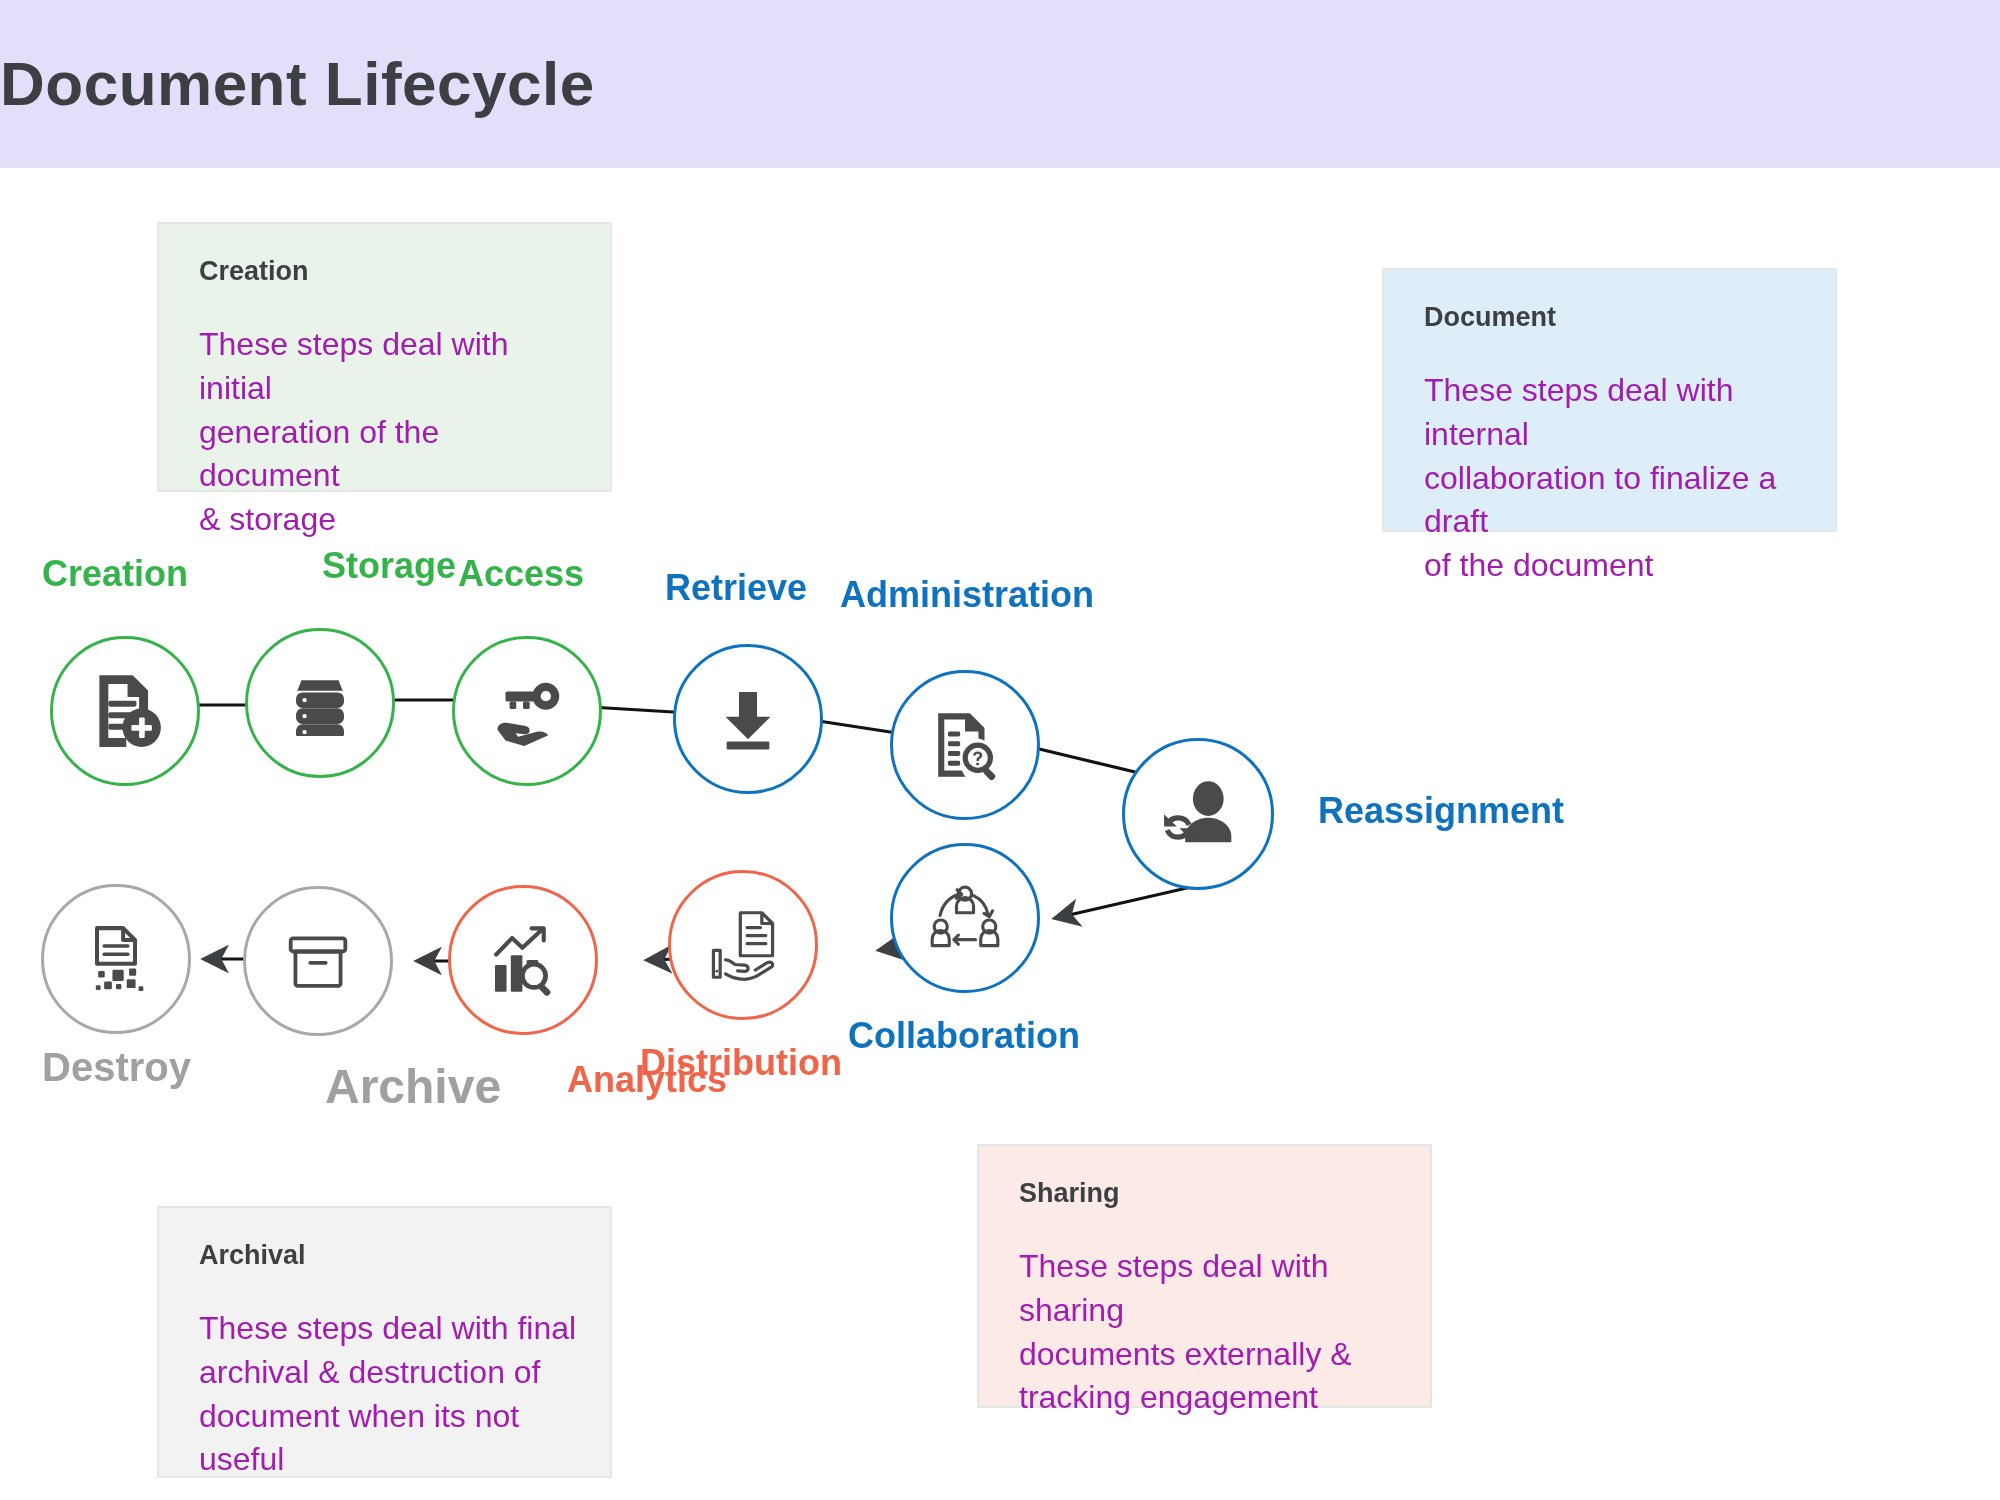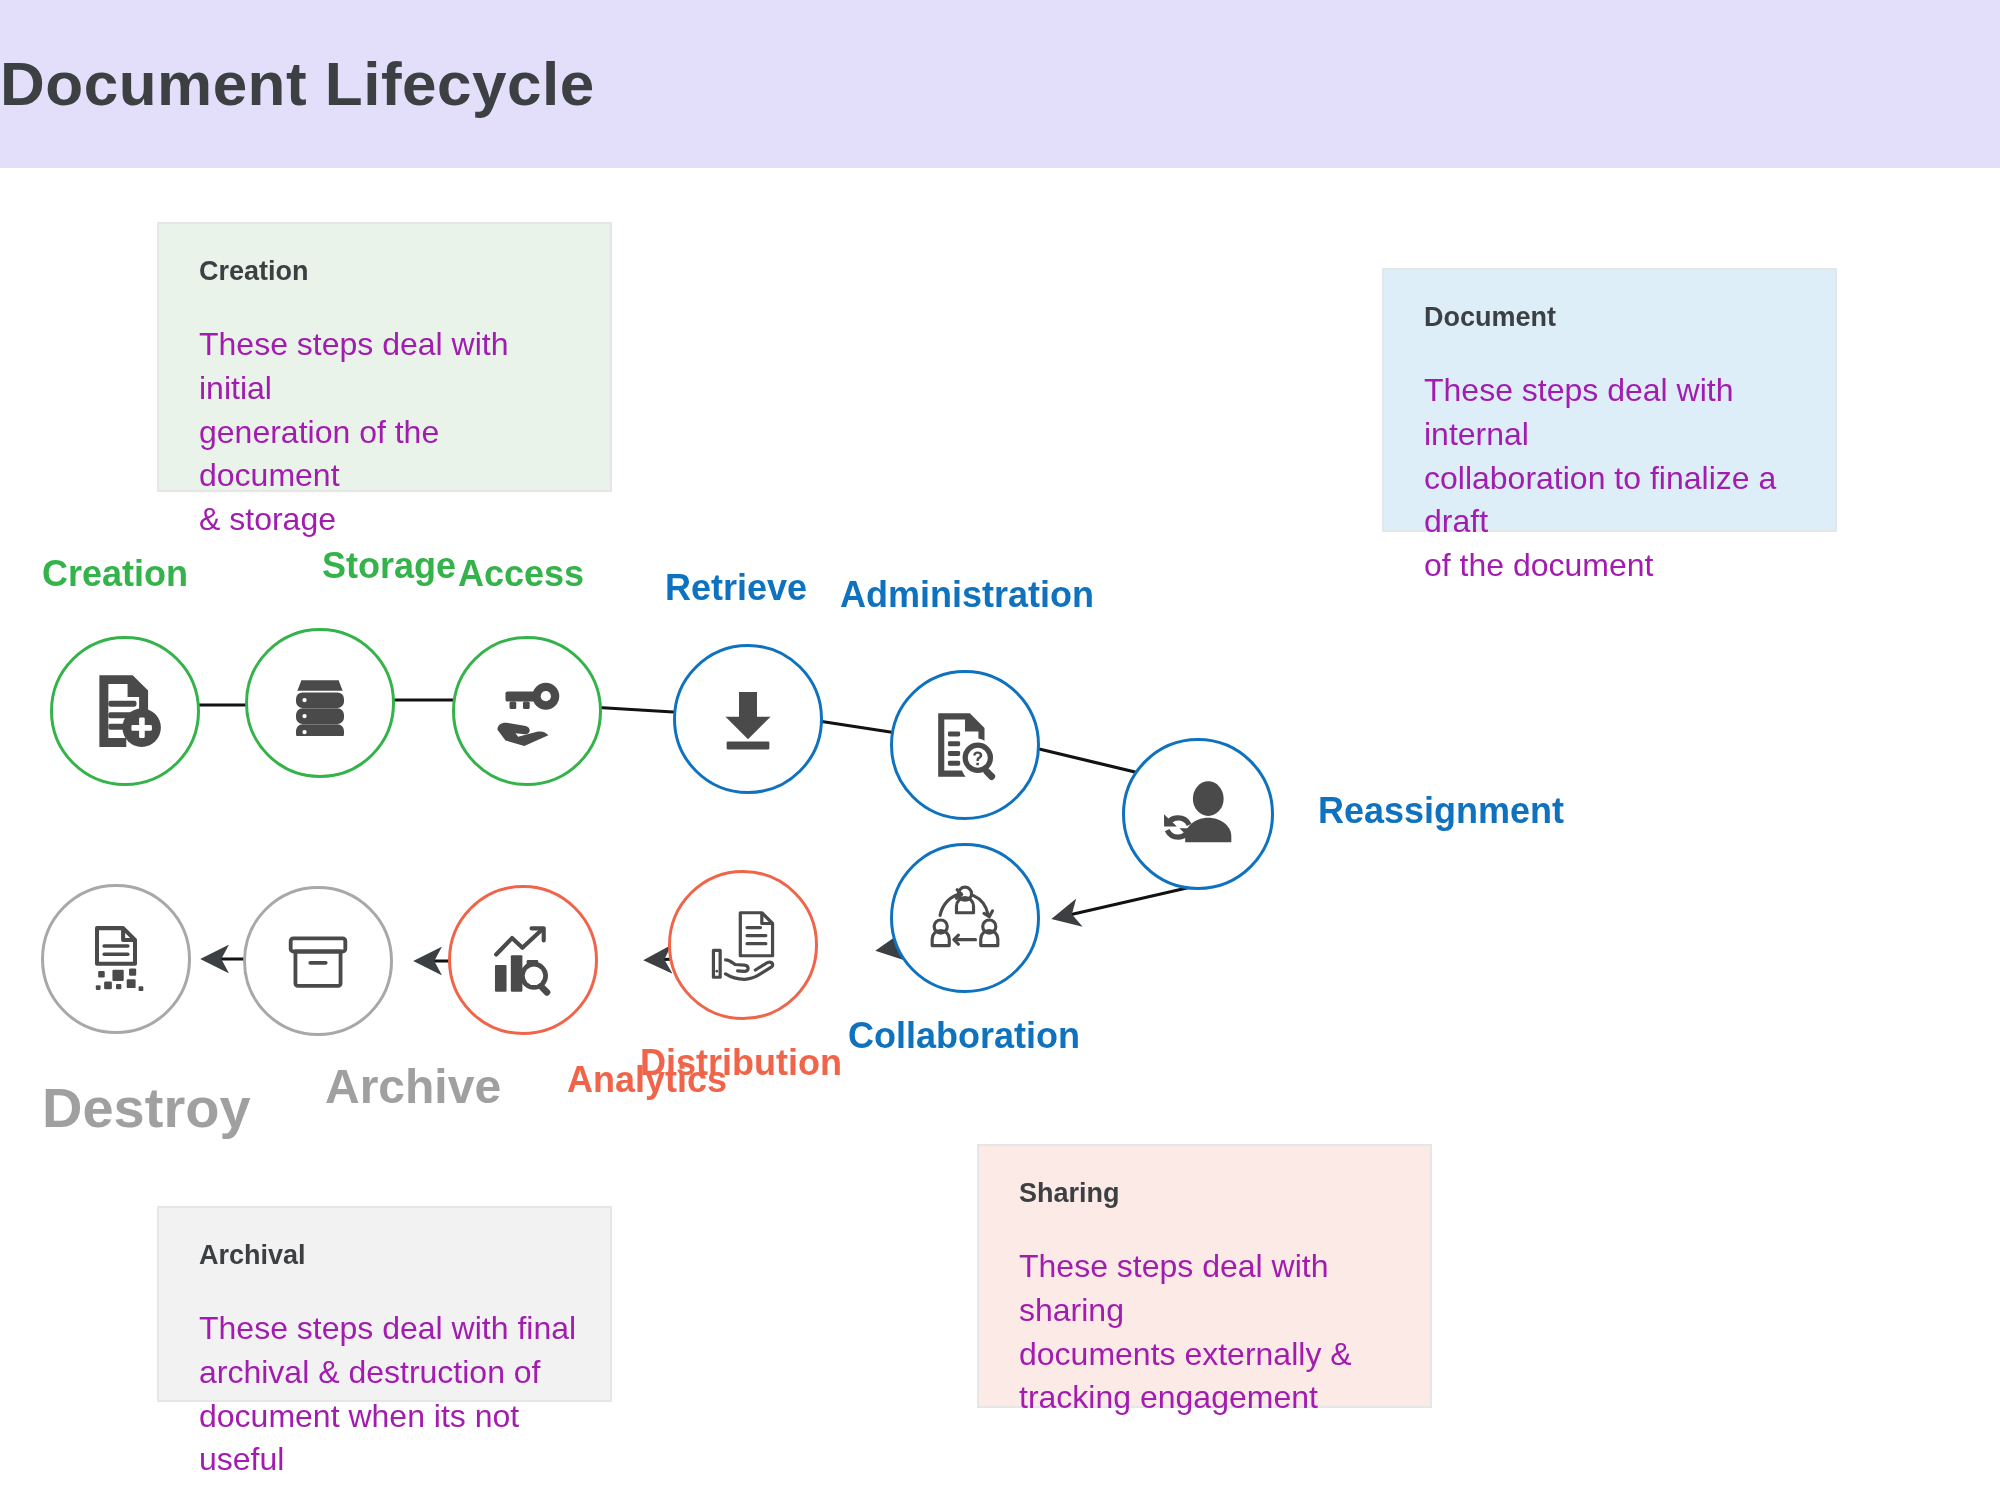--- a/index.html
+++ b/index.html
@@ -31,21 +31,21 @@
   .legend-title {
     font-size: 27px; font-weight: bold; color: #3d4043;
     margin-bottom: 38px; line-height: 1;
   }
   .legend-body {
     font-size: 32px; color: #a21caf; line-height: 1.37;
     white-space: pre-line;
   }
   #legend-creation { left: 157px; top: 222px; width: 455px; height: 270px; background: #e9f3ea; }
   #legend-curation { left: 1382px; top: 268px; width: 455px; height: 264px; background: #ddeef8; }
-  #legend-archival { left: 157px; top: 1206px; width: 455px; height: 196px; background: #f2f2f2; }
+  #legend-archival { left: 157px; top: 1206px; width: 455px; height: 272px; background: #f2f2f2; }
   #legend-sharing  { left: 977px; top: 1144px; width: 455px; height: 264px; background: #fbeae6; }
 
   
   #flow-svg { position: absolute; left: 0; top: 0; width: 2000px; height: 1500px; }
 
   .node {
     position: absolute;
     border-radius: 50%;
     background: #ffffff;
     display: flex; align-items: center; justify-content: center;
@@ -276,15 +276,15 @@
         <rect x="17" y="42" width="5.5" height="5.5" rx="1"></rect>
         <rect x="43" y="40" width="6" height="6" rx="1"></rect>
         <rect x="22" y="51" width="6.5" height="6.5" rx="1"></rect>
         <rect x="41" y="49" width="7.5" height="7.5" rx="1"></rect>
         <rect x="32" y="53" width="4.5" height="4.5" rx="1"></rect>
         <rect x="15" y="54" width="4" height="4" rx="1"></rect>
         <rect x="51" y="55" width="4" height="4" rx="1"></rect>
       </svg>
     </span>
   </div>
-  <div class="node-label lbl-gray" style="left:42px; top:1047px; font-size:56px;margin-top:33px;">Destroy</div>
+  <div class="node-label lbl-gray" style="left:42px; top:1047px; font-size:40px;">Destroy</div>
 
 </div>
 
 </body></html>

